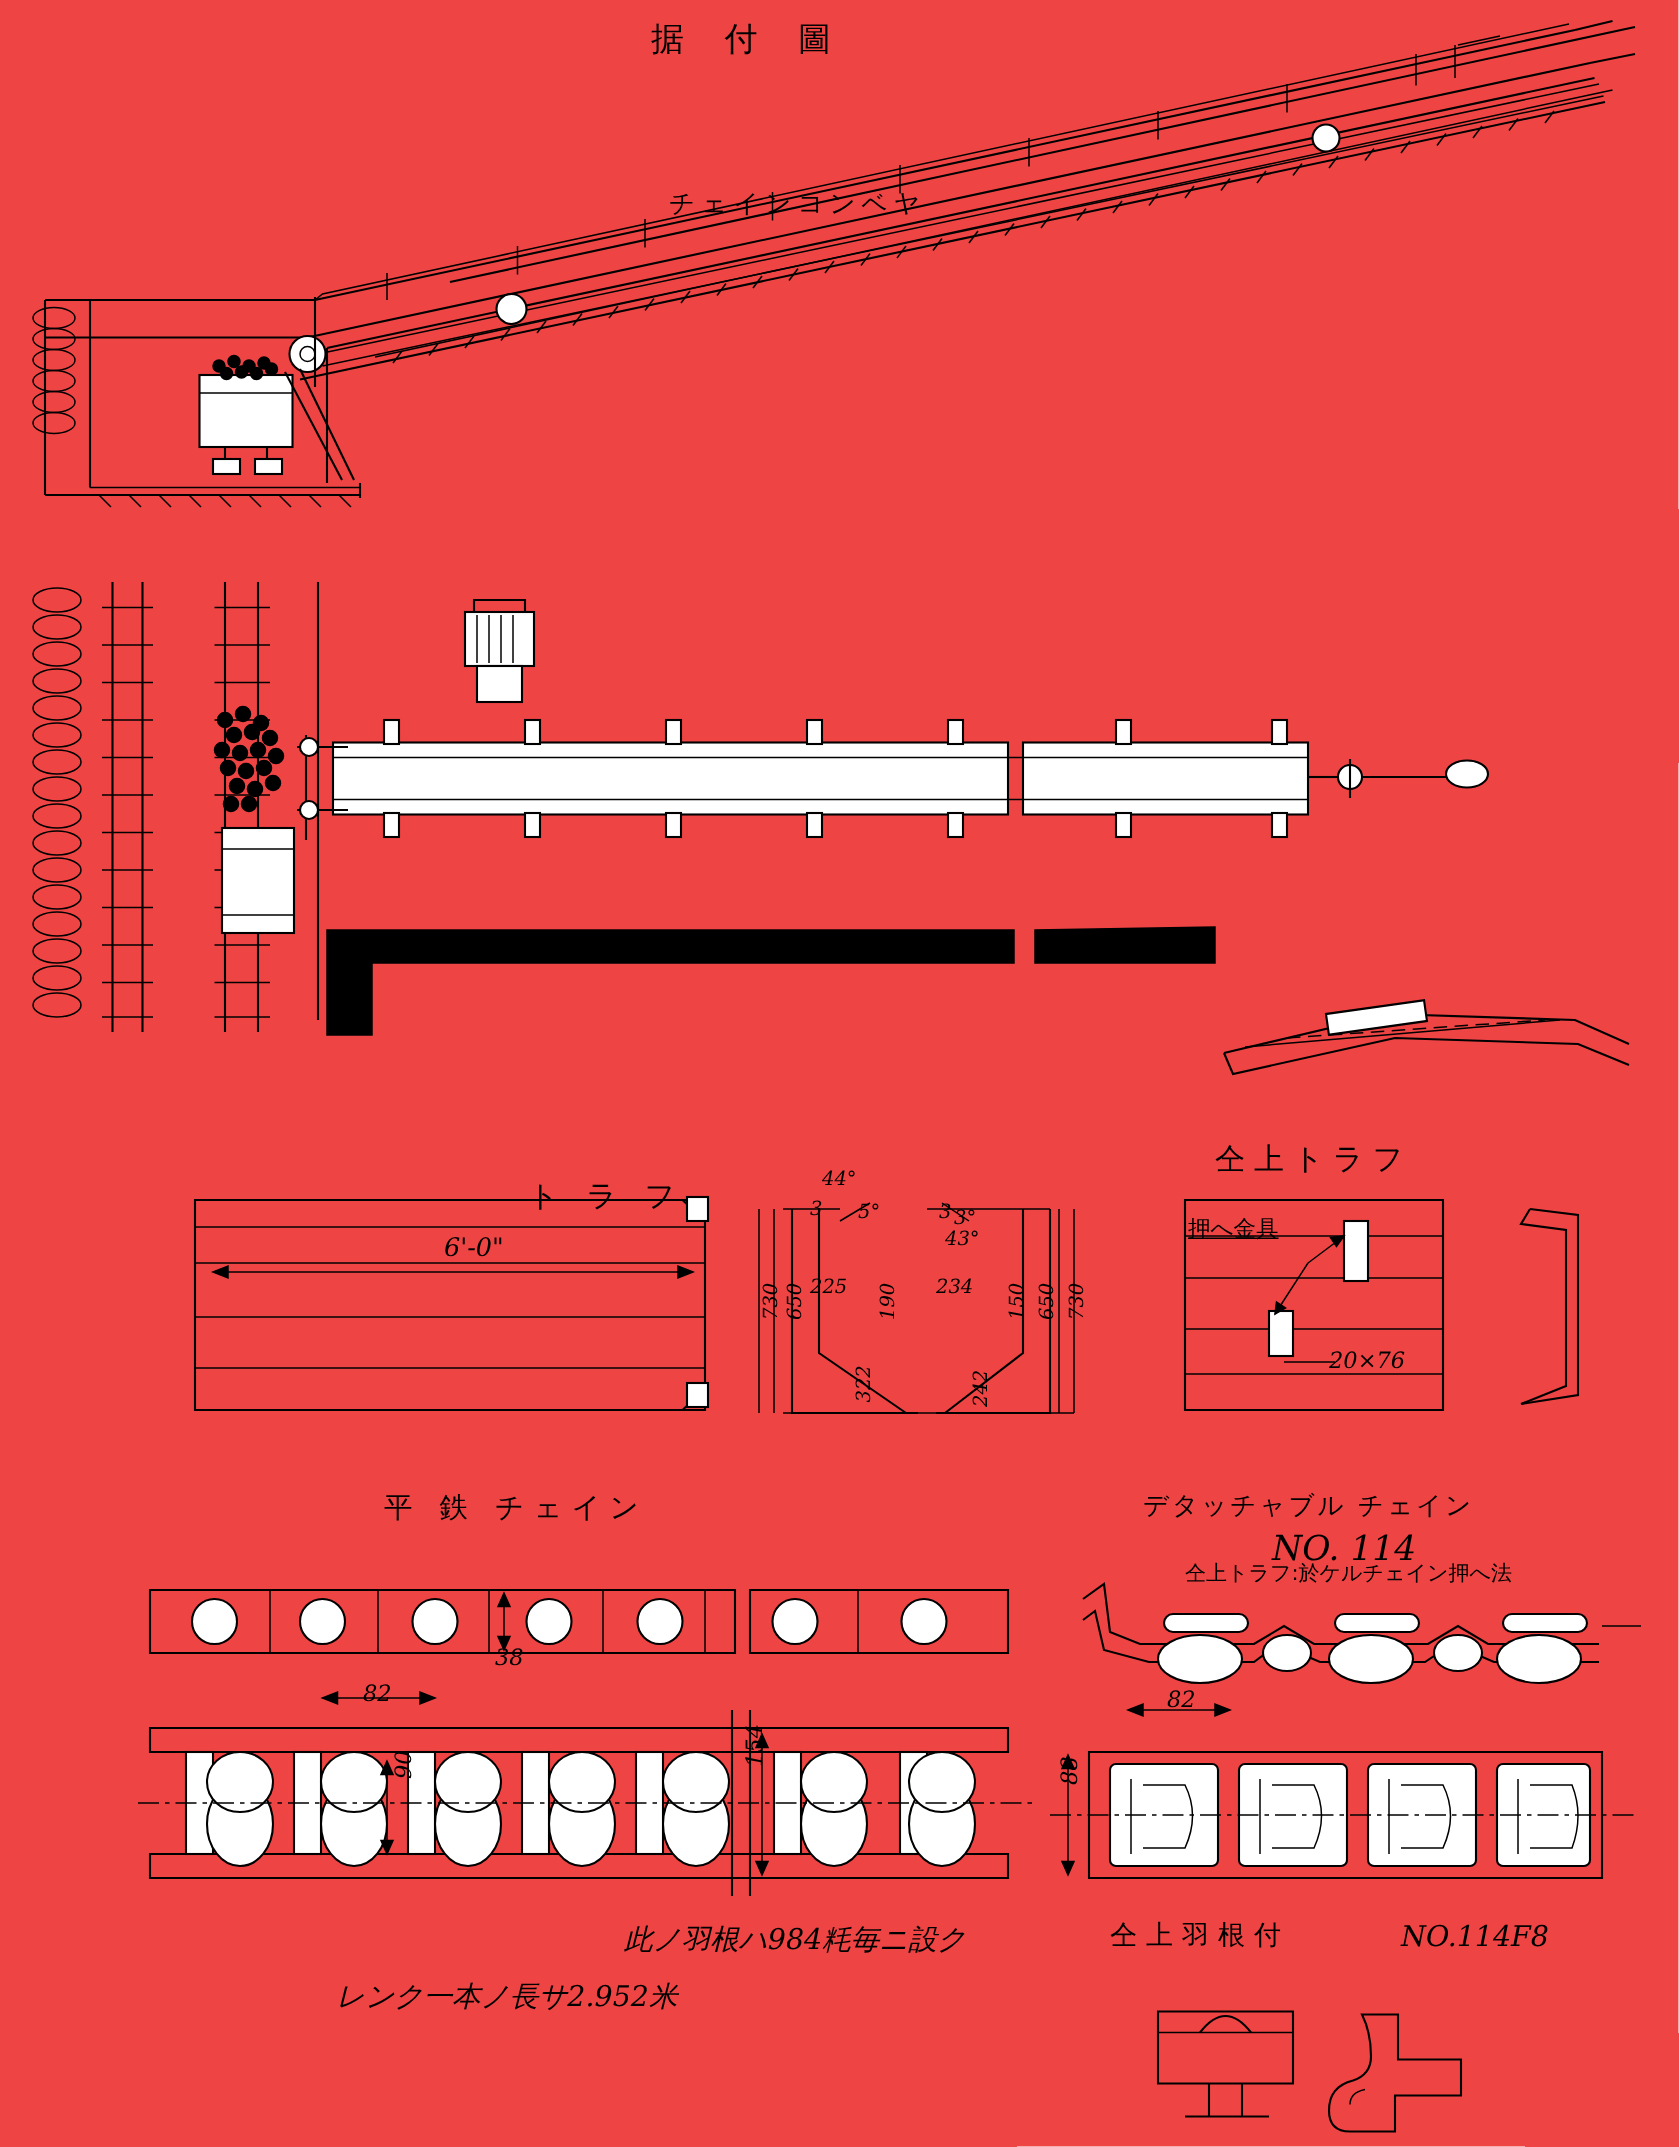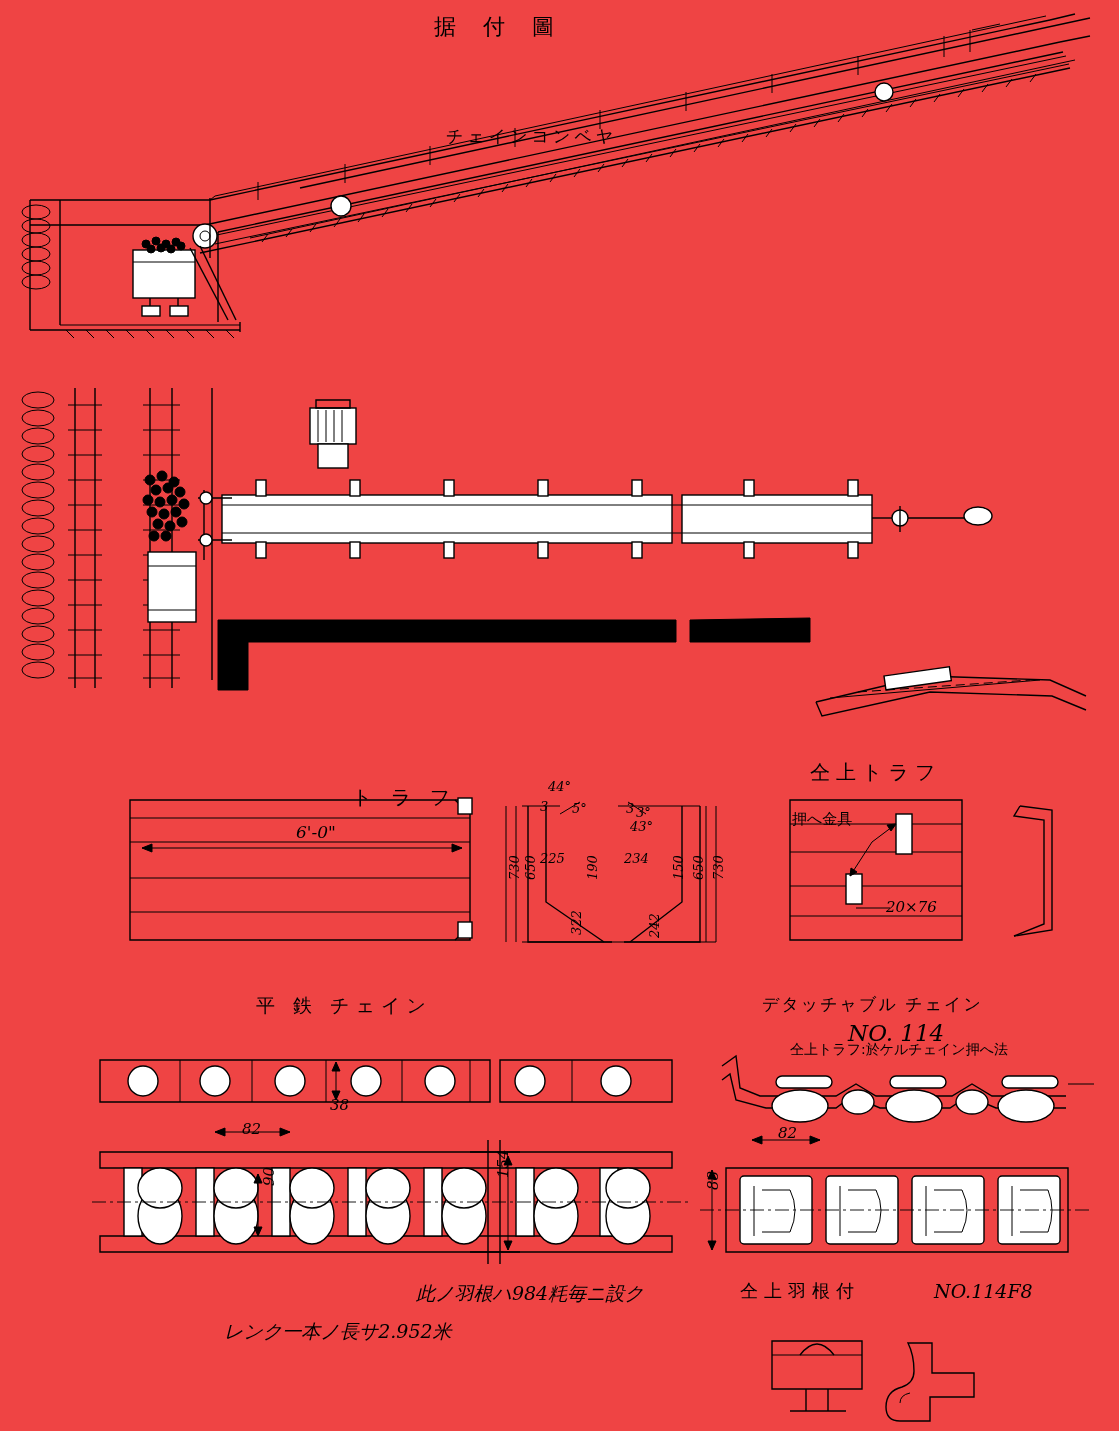--- a/index.html
+++ b/index.html
@@ -334,21 +334,21 @@
   <div class="lbl dimv" style="left:508px;top:880px;">730</div>
   <div class="lbl dimv" style="left:524px;top:880px;">650</div>
   <div class="lbl dim" style="left:626px;top:802px;">3</div>
   <div class="lbl dim" style="left:636px;top:806px;">3°</div>
   <div class="lbl dim" style="left:630px;top:820px;">43°</div>
   <div class="lbl dim" style="left:624px;top:852px;">234</div>
   <div class="lbl dimv" style="left:672px;top:880px;">150</div>
   <div class="lbl dimv" style="left:648px;top:938px;">242</div>
   <div class="lbl dimv" style="left:692px;top:880px;">650</div>
   <div class="lbl dimv" style="left:712px;top:880px;">730</div>
-  <div class="lbl" style="left:792px;top:812px;font-size:15px;">押へ金具</div>
+  <div class="lbl" style="left:792px;top:812px;font-size:15px;text-decoration:underline;">押へ金具</div>
   <div class="lbl dim" style="left:886px;top:900px;font-size:15px;">20×76</div>
 
   <div class="lbl sec" style="left:256px;top:996px;font-size:19px;">平 鉄 チェイン</div>
   <div class="lbl sec" style="left:762px;top:996px;font-size:17px;letter-spacing:2px;">デタッチャブル チェイン</div>
   <div class="lbl hand" style="left:848px;top:1022px;font-size:23px;">NO. 114</div>
 
   <svg width="1119" height="280" style="top:1040px;">
 
     <path class="ln" d="M100 20 L490 20 L490 62 L100 62 Z"></path>
     <path class="ln" d="M500 20 L672 20 L672 62 L500 62 Z"></path>

